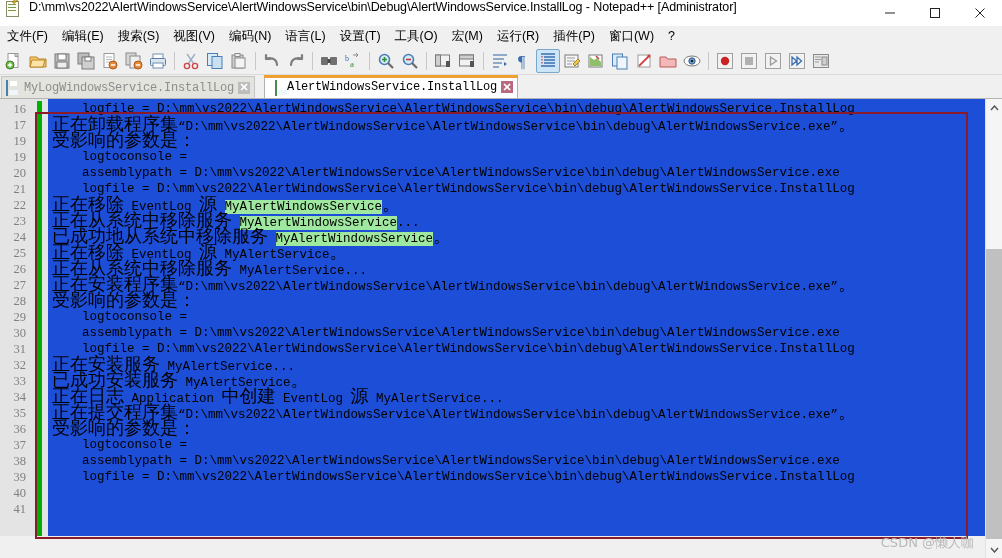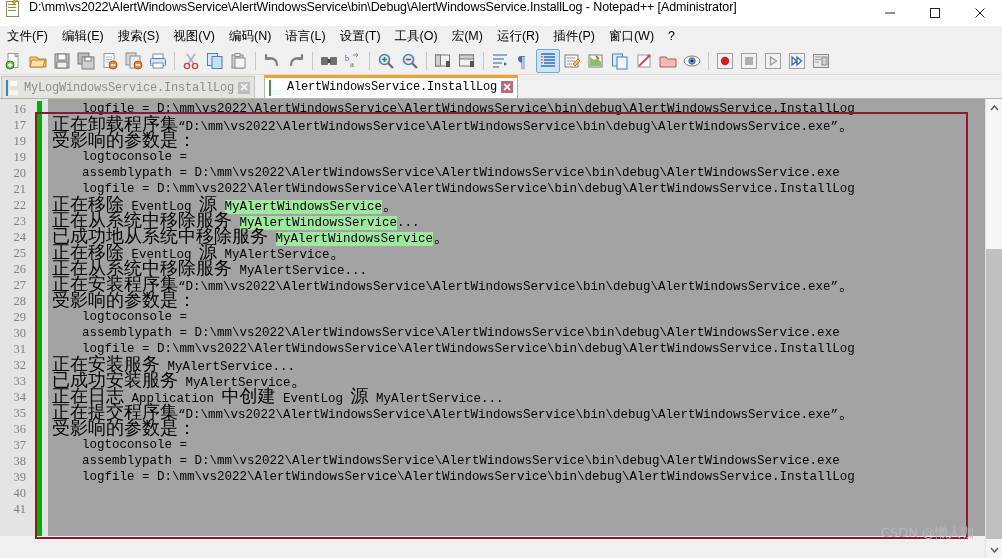--- a/index.html
+++ b/index.html
@@ -140,20 +140,21 @@
   }
   .tab.inactive {
     background: #e4e4de;
     color: #8d8d8d;
   }
   .tab.active {
     background: #ffffff;
     color: #000000;
     border-color: #b0b0b0;
     height: 23px;
+    text-align: center;
   }
   .tab.active::after {
     content: "";
     position: absolute;
     left: -1px; right: -1px; top: -1px;
     height: 3px;
     background: #f0a030;
   }
   .tab-ico {
     width: 13px; height: 13px;
@@ -228,21 +229,21 @@
     position: absolute;
     left: 7px;
     top: 2px;
     width: 5px;
     bottom: 0px;
     background: #00b000;
   }
   .codearea {
     flex: 1 1 auto;
     position: relative;
-    background: #a3a3a3;
+    background: #1d4ed8;
     padding-top: 2px;
     overflow: hidden;
   }
   .codeline {
     height: 16px;
     line-height: 16px;
     white-space: pre;
     font-family: "Liberation Mono", monospace;
     font-size: 12.5px;
     color: #000000;
@@ -282,21 +283,21 @@
   .vthumb {
     position: absolute;
     left: 0; width: 17px;
     background: #c0c0c0;
   }
 
   
   .watermark {
     position: absolute;
     right: 28px;
-    bottom: 16px;
+    bottom: 6px;
     font-size: 13px;
     color: #b8b8b8;
     font-family: "DejaVu Sans", sans-serif;
     z-index: 40;
     white-space: nowrap;
   }
   .botstrip {
     position: absolute;
     left: 0; right: 0; bottom: 0;
     height: 22px;

